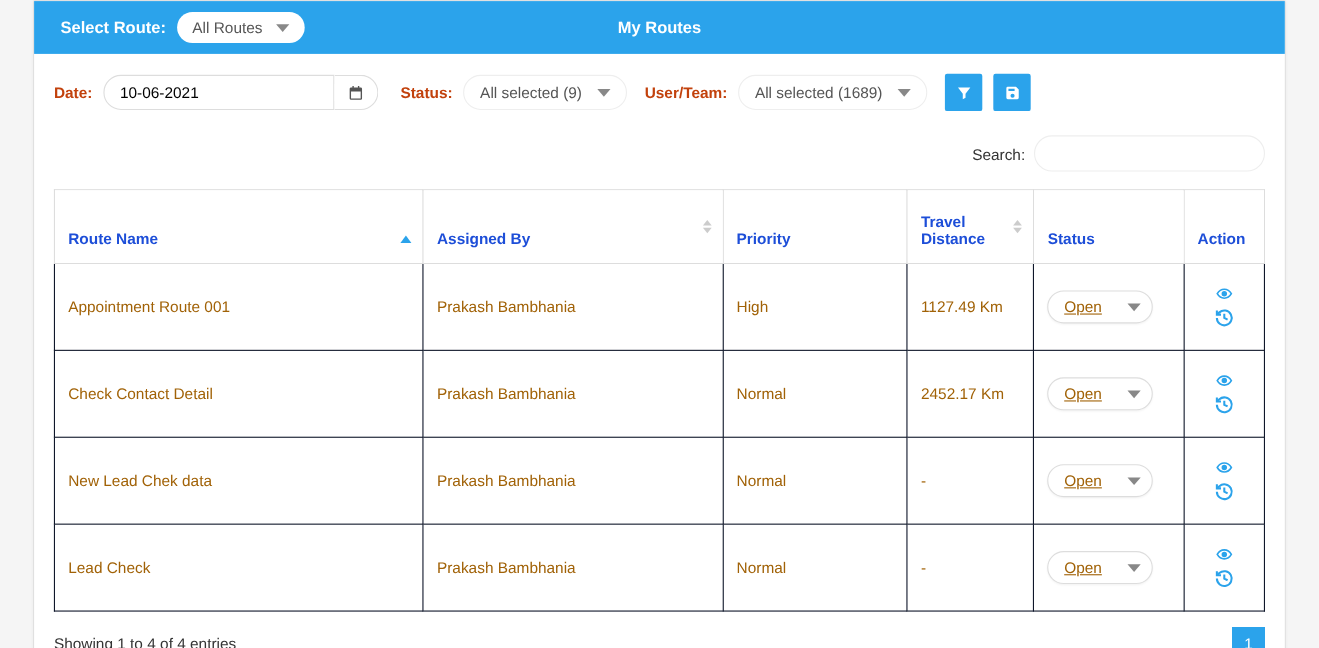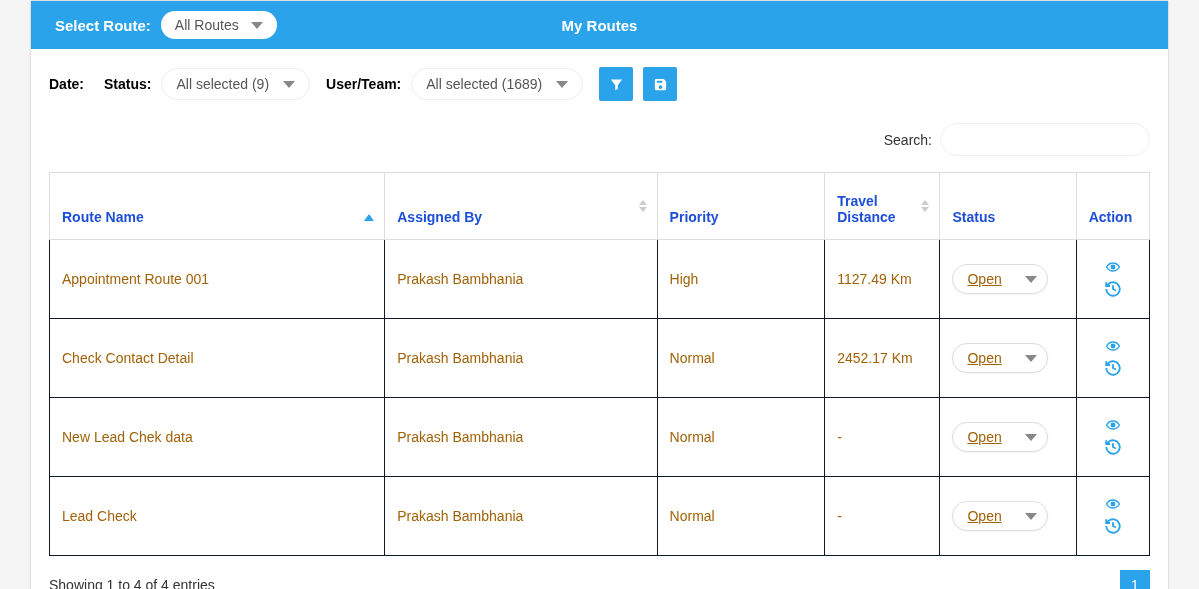--- a/index.html
+++ b/index.html
@@ -62,21 +62,21 @@
     padding: 18px;
   }
   .filter-bar {
     display: flex;
     align-items: center;
     gap: 10px;
     flex-wrap: wrap;
   }
   .filter-label {
     font-weight: bold;
-    color: #000000;
+    color: #c2410c;
   }
   .date-input-wrap {
     display: flex;
     align-items: stretch;
   }
   .date-input {
     border: 1px solid #ddd;
     border-radius: 20px 0 0 20px;
     padding: 7px 14px;
     width: 210px;
@@ -240,20 +240,28 @@
         <span>All Routes</span>
         <span class="caret-down"></span>
       </div>
       <div class="panel-title">My Routes</div>
     </div>
 
     <div class="panel-body">
 
       <div class="filter-bar">
         <span class="filter-label">Date:</span>
+        <div class="date-input-wrap">
+          <input class="date-input" type="text" value="10-06-2021" style="">
+          <button class="date-cal-btn">
+            <svg width="15" height="15" viewBox="0 0 24 24" fill="currentColor">
+                <path d="M7 2v2H5a2 2 0 0 0-2 2v14a2 2 0 0 0 2 2h14a2 2 0 0 0 2-2V6a2 2 0 0 0-2-2h-2V2h-2v2H9V2H7zm-2 8h14v10H5V10z"></path>
+              </svg>
+          </button>
+        </div>
 
         <span class="filter-label" style="margin-left:10px">Status:</span>
         <div class="pill-dropdown">
           <span>All selected (9)</span>
           <span class="caret-down"></span>
         </div>
 
         <span class="filter-label" style="margin-left:6px">User/Team:</span>
         <div class="pill-dropdown">
           <span>All selected (1689)</span>

